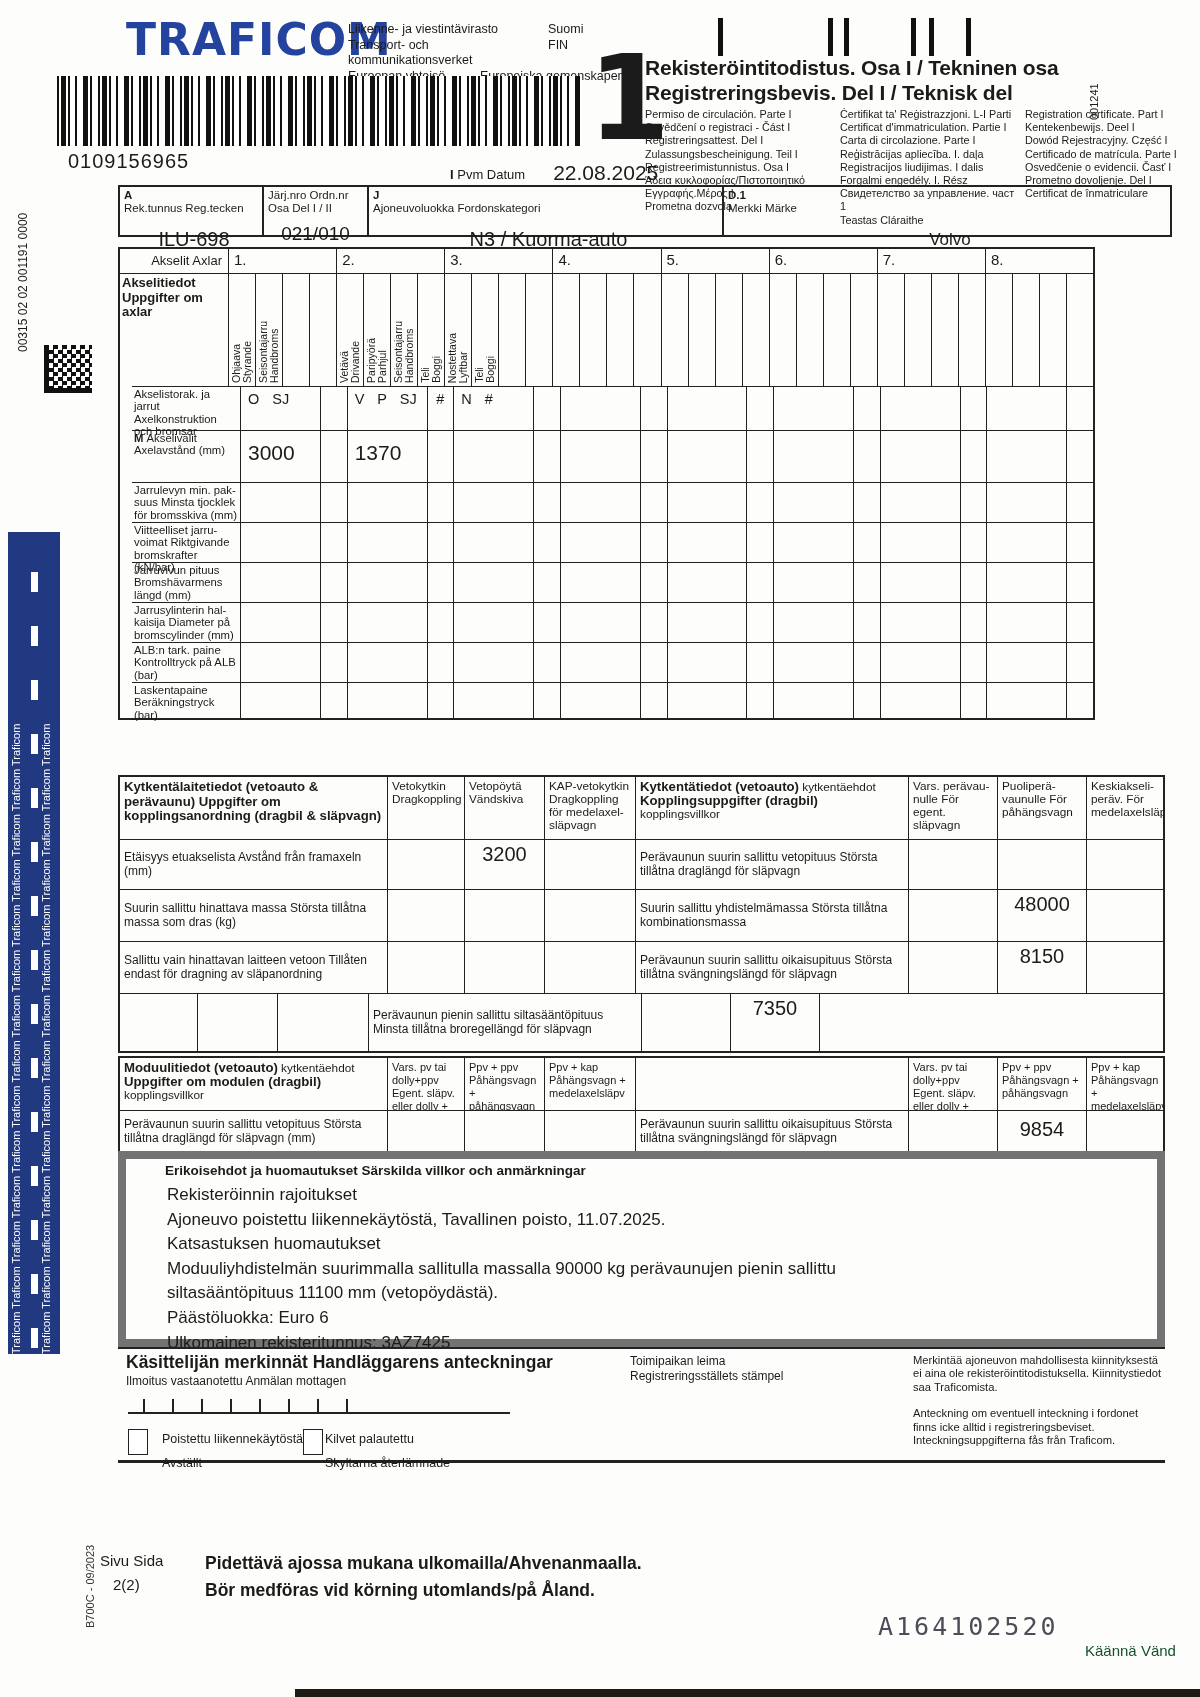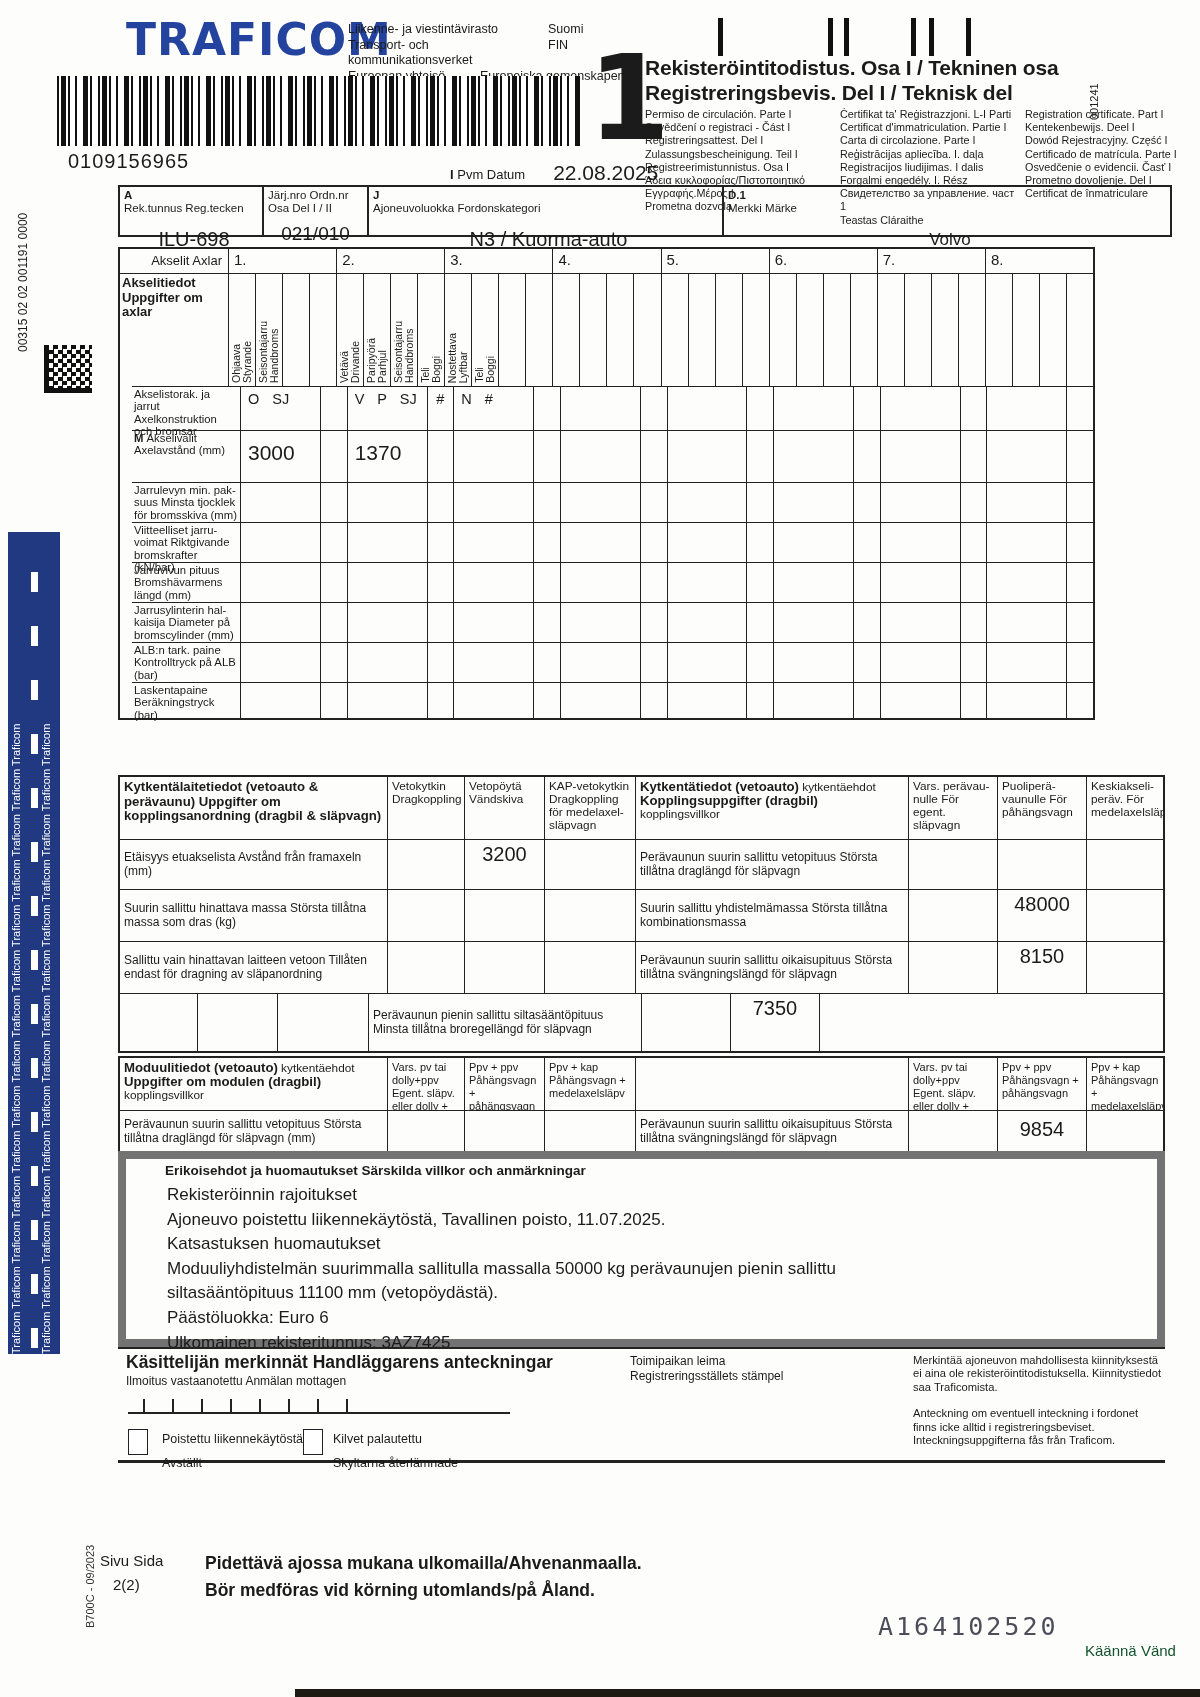--- a/index.html
+++ b/index.html
@@ -737,21 +737,21 @@
     <div class="c w7"></div>
   </div>
 </div>
 
 <div class="abs special">
   <div class="shead">Erikoisehdot ja huomautukset Särskilda villkor och anmärkningar</div>
   <div class="slines">
       <div>Rekisteröinnin rajoitukset</div>
       <div>Ajoneuvo poistettu liikennekäytöstä, Tavallinen poisto, 11.07.2025.</div>
       <div>Katsastuksen huomautukset</div>
-      <div>Moduuliyhdistelmän suurimmalla sallitulla massalla 50000 kg perävaunujen pienin sallittu</div>
+      <div>Moduuliyhdistelmän suurimmalla sallitulla massalla 90000 kg perävaunujen pienin sallittu</div>
       <div>siltasääntöpituus 11100 mm (vetopöydästä).</div>
       <div>Päästöluokka: Euro 6</div>
       <div>Ulkomainen rekisteritunnus: 3AZ7425</div>
     </div>
 </div>
 
 <div class="abs handler">
   <div class="h-title">Käsittelijän merkinnät Handläggarens anteckningar</div>
   <div class="h-sub">Ilmoitus vastaanotettu Anmälan mottagen</div>
   <div class="h-stamp">
@@ -770,21 +770,21 @@
   <div class="dt" style="left:141px"></div>
     <div class="dt" style="left:170px"></div>
   <div class="dt" style="left:199px"></div>
     <div class="dt" style="left:228px"></div>
   <div class="cb" style="left:10px"></div>
   <div class="cb-lab" style="left:44px">
     <div>Poistettu liikennekäytöstä</div>
     <div>Avställt</div>
   </div>
   <div class="cb" style="left:185px"></div>
-  <div class="cb-lab" style="left:215px">
+  <div class="cb-lab" style="left:207px">
     <div>Kilvet palautettu</div>
     <div>Skyltarna återlämnade</div>
   </div>
 </div>
 
 <div class="abs strip">
   <span class="vert vrot t1">Traficom Traficom Traficom Traficom Traficom Traficom Traficom Traficom Traficom Traficom Traficom Traficom Traficom Traficom</span>
   <span class="vert vrot t2">Traficom Traficom Traficom Traficom Traficom Traficom Traficom Traficom Traficom Traficom Traficom Traficom Traficom Traficom</span>
 </div>
 

